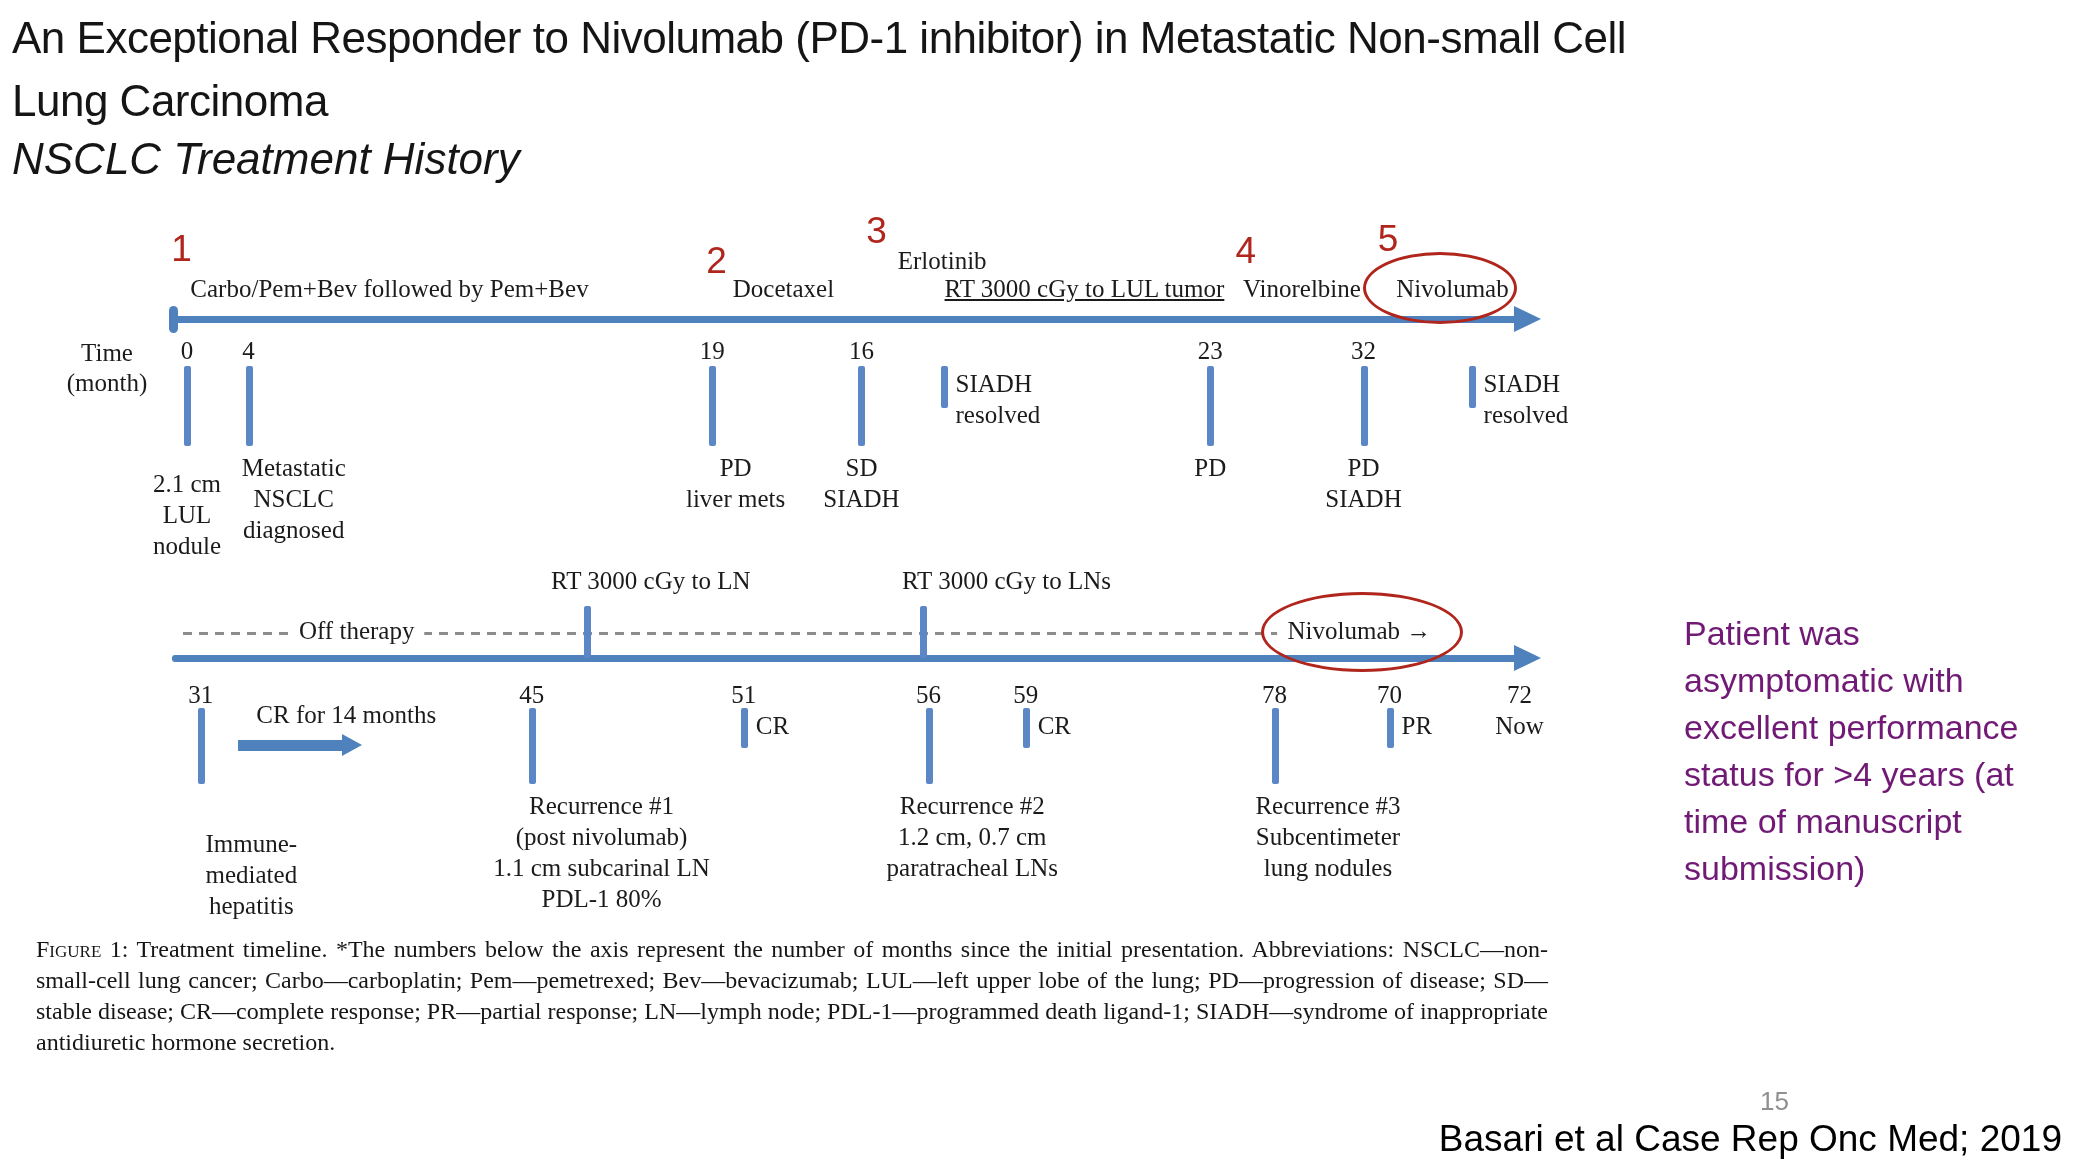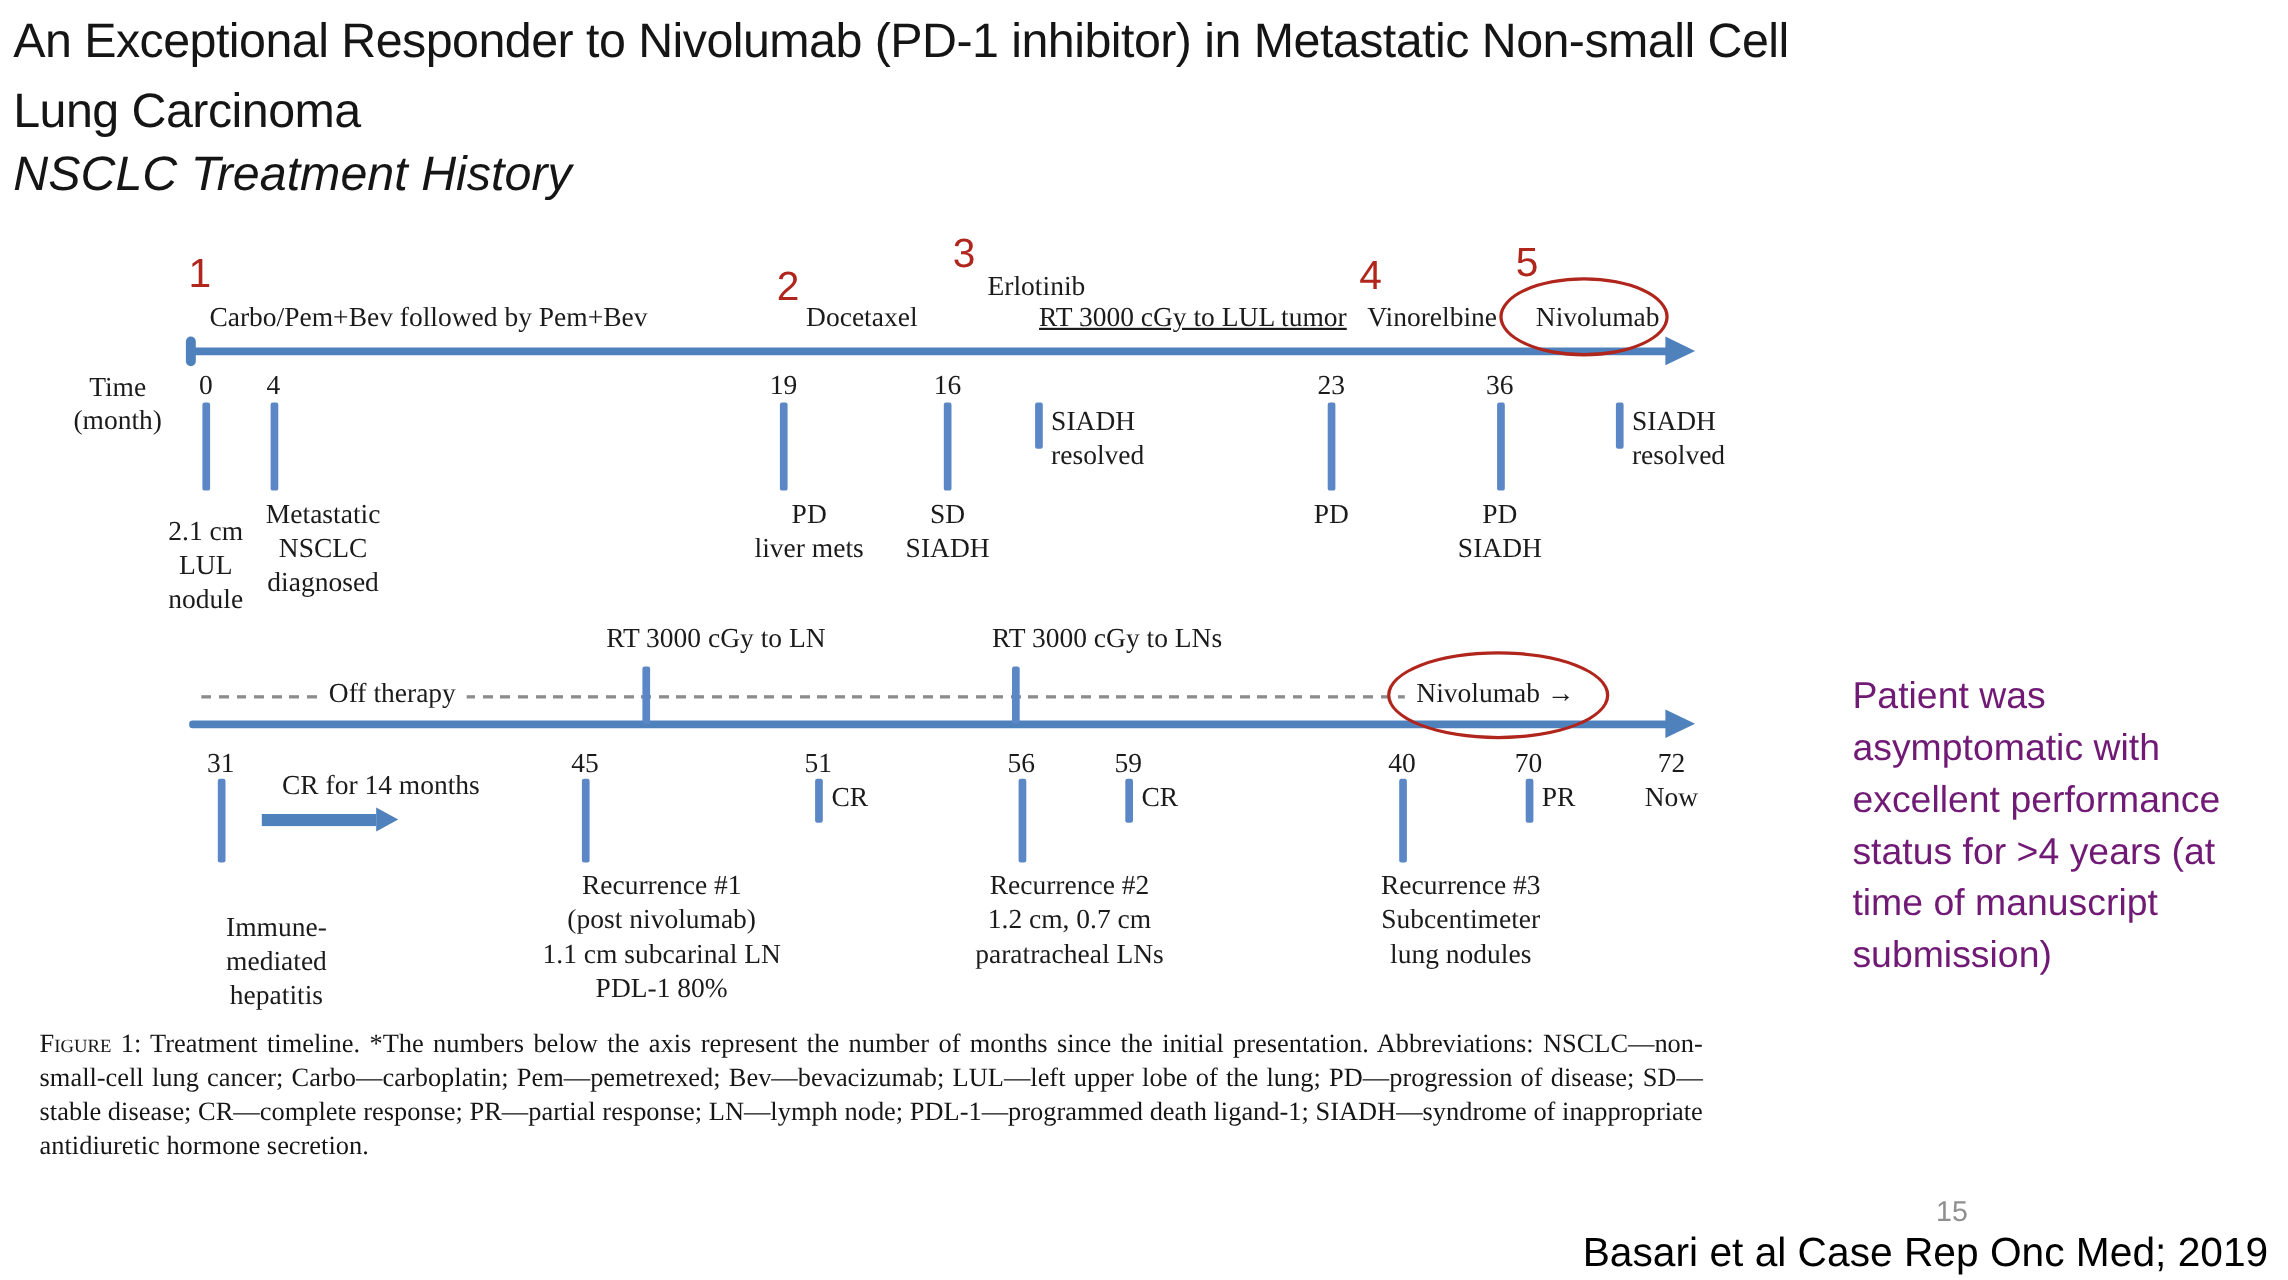--- a/index.html
+++ b/index.html
@@ -77,21 +77,21 @@
     <div class="abs serif ctr" style="left: 861.472px; top: 336px;">16</div>
     <div class="abs tick" style="left: 858.472px; top: 366px; width: 7px; height: 80px;"></div>
     <div class="abs serif ctr lines" style="left: 861.472px; top: 452px;">SD
 SIADH</div>
     <div class="abs tick" style="left: 940.552px; top: 366px; width: 7px; height: 42px;"></div>
     <div class="abs serif lines" style="left: 955.552px; top: 368px;">SIADH
 resolved</div>
     <div class="abs serif ctr" style="left: 1210.31px; top: 336px;">23</div>
     <div class="abs tick" style="left: 1207.31px; top: 366px; width: 7px; height: 80px;"></div>
     <div class="abs serif ctr lines" style="left: 1210.31px; top: 452px;">PD</div>
-    <div class="abs serif ctr" style="left: 1363.53px; top: 336px;">36</div>
+    <div class="abs serif ctr" style="left: 1363.53px; top: 336px;">32</div>
     <div class="abs tick" style="left: 1360.53px; top: 366px; width: 7px; height: 80px;"></div>
     <div class="abs serif ctr lines" style="left: 1363.53px; top: 452px;">PD
 SIADH</div>
     <div class="abs tick" style="left: 1468.6px; top: 366px; width: 7px; height: 42px;"></div>
     <div class="abs serif lines" style="left: 1483.6px; top: 368px;">SIADH
 resolved</div>
     <div class="abs ellipse" style="left: 1363.4px; top: 252px; width: 148px; height: 66px;"></div>
     <div class="abs axisline" style="left: 172px; top: 655px; width: 1350px; height: 7px;"></div>
     <div class="abs arrowhead" style="left: 1514px; top: 645px;"></div>
     <div class="abs dashline" style="left: 182.944px; top: 632px; width: 1181.95px; height: 3px;"></div>
@@ -119,21 +119,21 @@
     <div class="abs tick" style="left: 740.824px; top: 708px; width: 7px; height: 40px;"></div>
     <div class="abs serif lines" style="left: 755.824px; top: 710px;">CR</div>
     <div class="abs serif ctr" style="left: 928.504px; top: 680px;">56</div>
     <div class="abs tick" style="left: 925.504px; top: 708px; width: 7px; height: 76px;"></div>
     <div class="abs serif ctr lines" style="left: 972.28px; top: 790px;">Recurrence #2
 1.2 cm, 0.7 cm
 paratracheal LNs</div>
     <div class="abs serif ctr" style="left: 1025.63px; top: 680px;">59</div>
     <div class="abs tick" style="left: 1022.63px; top: 708px; width: 7px; height: 40px;"></div>
     <div class="abs serif lines" style="left: 1037.63px; top: 710px;">CR</div>
-    <div class="abs serif ctr" style="left: 1274.61px; top: 680px;">40</div>
+    <div class="abs serif ctr" style="left: 1274.61px; top: 680px;">78</div>
     <div class="abs tick" style="left: 1271.61px; top: 708px; width: 7px; height: 76px;"></div>
     <div class="abs serif ctr lines" style="left: 1327.96px; top: 790px;">Recurrence #3
 Subcentimeter
 lung nodules</div>
     <div class="abs serif ctr" style="left: 1389.52px; top: 680px;">70</div>
     <div class="abs tick" style="left: 1386.52px; top: 708px; width: 7px; height: 40px;"></div>
     <div class="abs serif lines" style="left: 1401.52px; top: 710px;">PR</div>
     <div class="abs serif ctr" style="left: 1519.48px; top: 680px;">72</div>
     <div class="abs serif ctr lines" style="left: 1519.48px; top: 710px;">Now</div>
     <div class="abs ellipse" style="left: 1261.42px; top: 592px; width: 196px; height: 74px;"></div>

